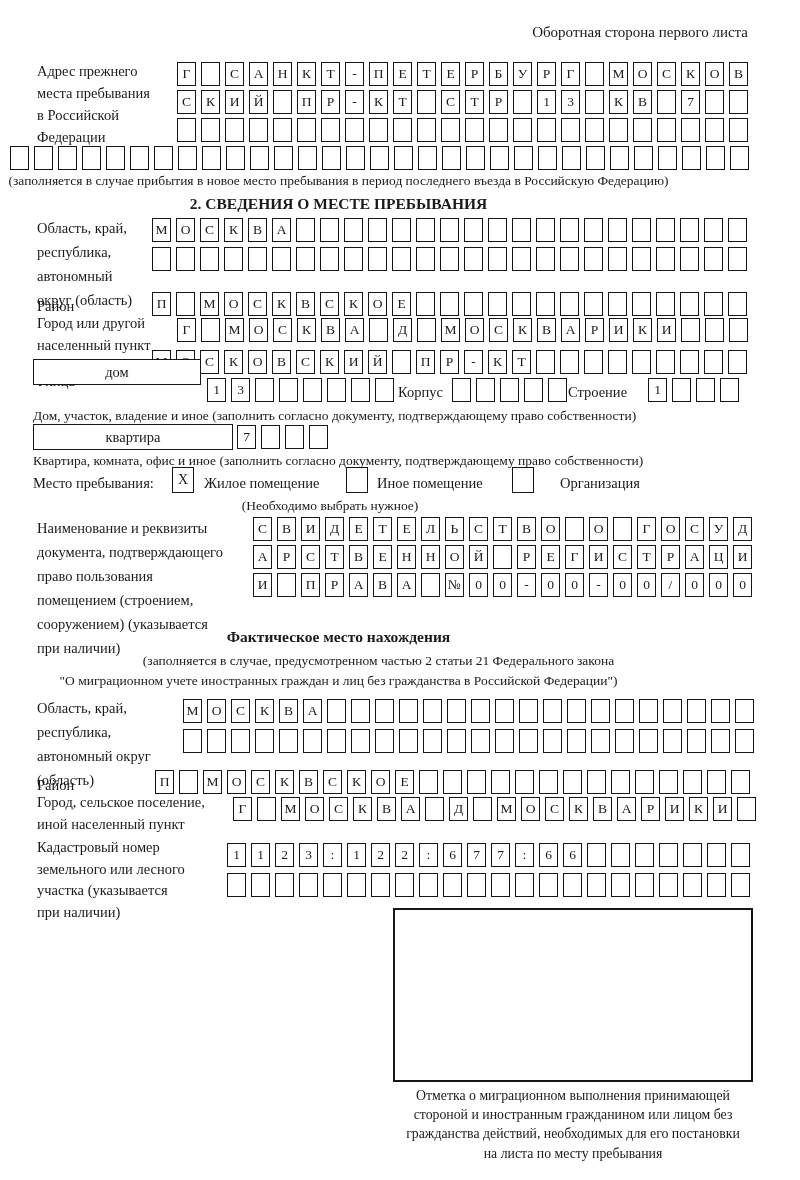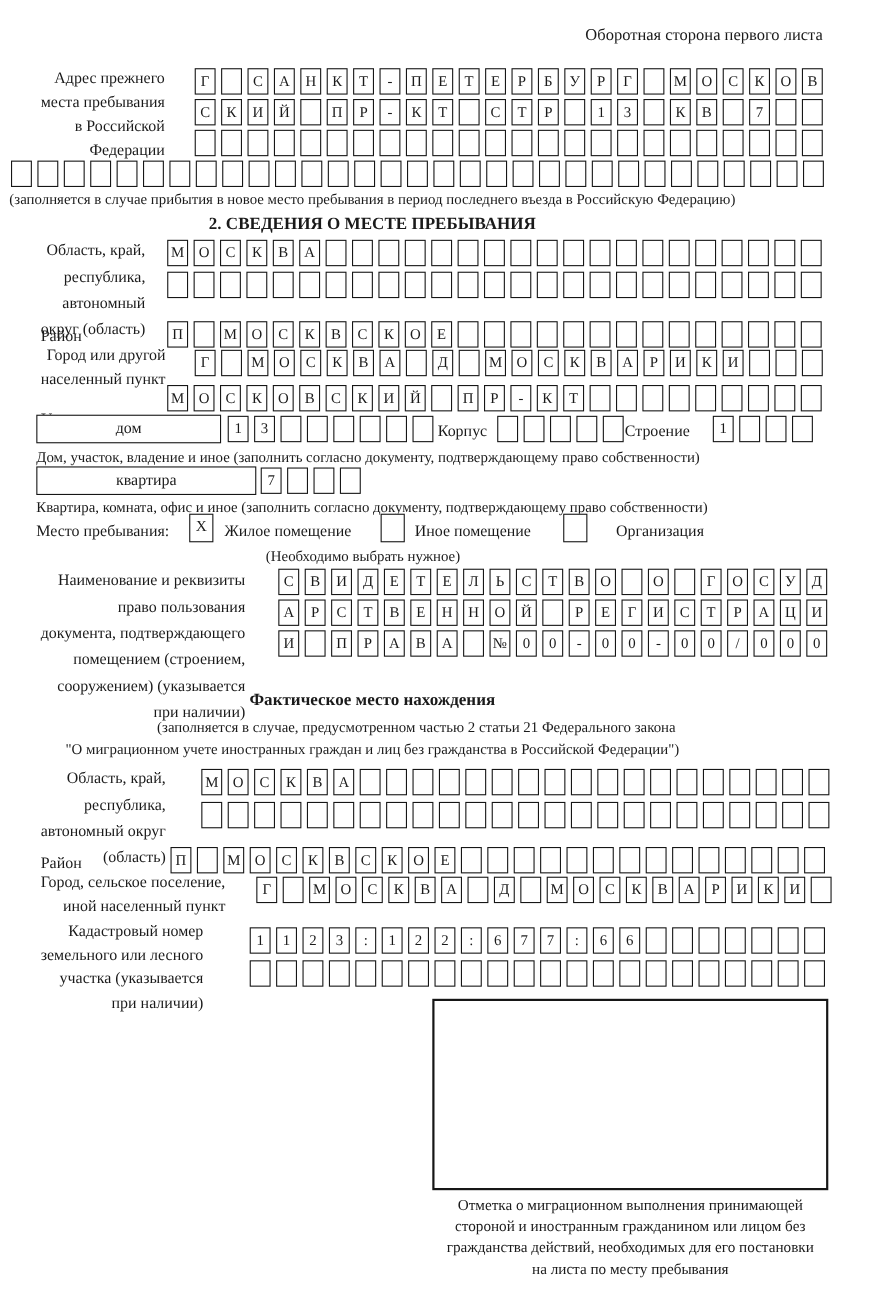--- a/index.html
+++ b/index.html
@@ -2,21 +2,21 @@
 <html><head>
 <meta charset="utf-8">
 <style>
   html,body{margin:0;padding:0;background:#fff;}
   .page{
     position:relative;width:800px;height:1180px;background:#ffffff;
     font-family:"Liberation Serif","DejaVu Serif",serif;color:#1a1a1a;overflow:hidden;
   }
   .abs{position:absolute;}
   .label{font-size:14.5px;line-height:22px;}
-  .label .line{white-space:nowrap;text-align:right;}
+  .label .line{white-space:nowrap;}
   .lh24 .line{line-height:24px;}
   .lh22 .line{line-height:21.5px;}
   .cellrow{display:flex;gap:5px;}
   .cell{
     width:19px;height:24px;box-sizing:border-box;border:1.6px solid #161616;
     display:inline-flex;align-items:center;justify-content:center;
     font-size:13.5px;background:#fff;flex:0 0 auto;
   }
   .widebox{
     box-sizing:border-box;border:1.6px solid #161616;height:26px;
@@ -303,21 +303,21 @@
       <span class="cell"></span>
       <span class="cell"></span>
       <span class="cell"></span>
       <span class="cell"></span>
       <span class="cell"></span>
       <span class="cell"></span>
       <span class="cell"></span>
       <span class="cell"></span>
     </div>
 
-  <div class="abs widebox" style="left:33px;top:377px;width:168px;">дом</div>
+  <div class="abs widebox" style="left:33px;top:359px;width:168px;">дом</div>
   <div class="abs cellrow" style="left:207px;top:378px;">
       <span class="cell">1</span>
       <span class="cell">3</span>
       <span class="cell"></span>
       <span class="cell"></span>
       <span class="cell"></span>
       <span class="cell"></span>
       <span class="cell"></span>
       <span class="cell"></span>
     </div>
@@ -351,22 +351,22 @@
   <div class="abs checkbox" style="left:172px;top:467px;">X</div>
   <div class="abs label" style="left:204px;top:472px;">Жилое помещение</div>
   <div class="abs checkbox" style="left:346px;top:467px;"></div>
   <div class="abs label" style="left:377px;top:472px;">Иное помещение</div>
   <div class="abs checkbox" style="left:512px;top:467px;"></div>
   <div class="abs label" style="left:560px;top:472px;">Организация</div>
   <div class="abs note" style="left:330px;top:498px;transform:translateX(-50%);">(Необходимо выбрать нужное)</div>
 
   <div class="abs label lh24" style="left:37px;top:516px;">
       <div class="line">Наименование и реквизиты</div>
+      <div class="line">документа, подтверждающего</div>
       <div class="line">право пользования</div>
-      <div class="line">документа, подтверждающего</div>
       <div class="line">помещением (строением,</div>
       <div class="line">сооружением) (указывается</div>
       <div class="line">при наличии)</div>
     </div>
   <div class="abs cellrow" style="left:253px;top:517px;">
       <span class="cell">С</span>
       <span class="cell">В</span>
       <span class="cell">И</span>
       <span class="cell">Д</span>
       <span class="cell">Е</span>

